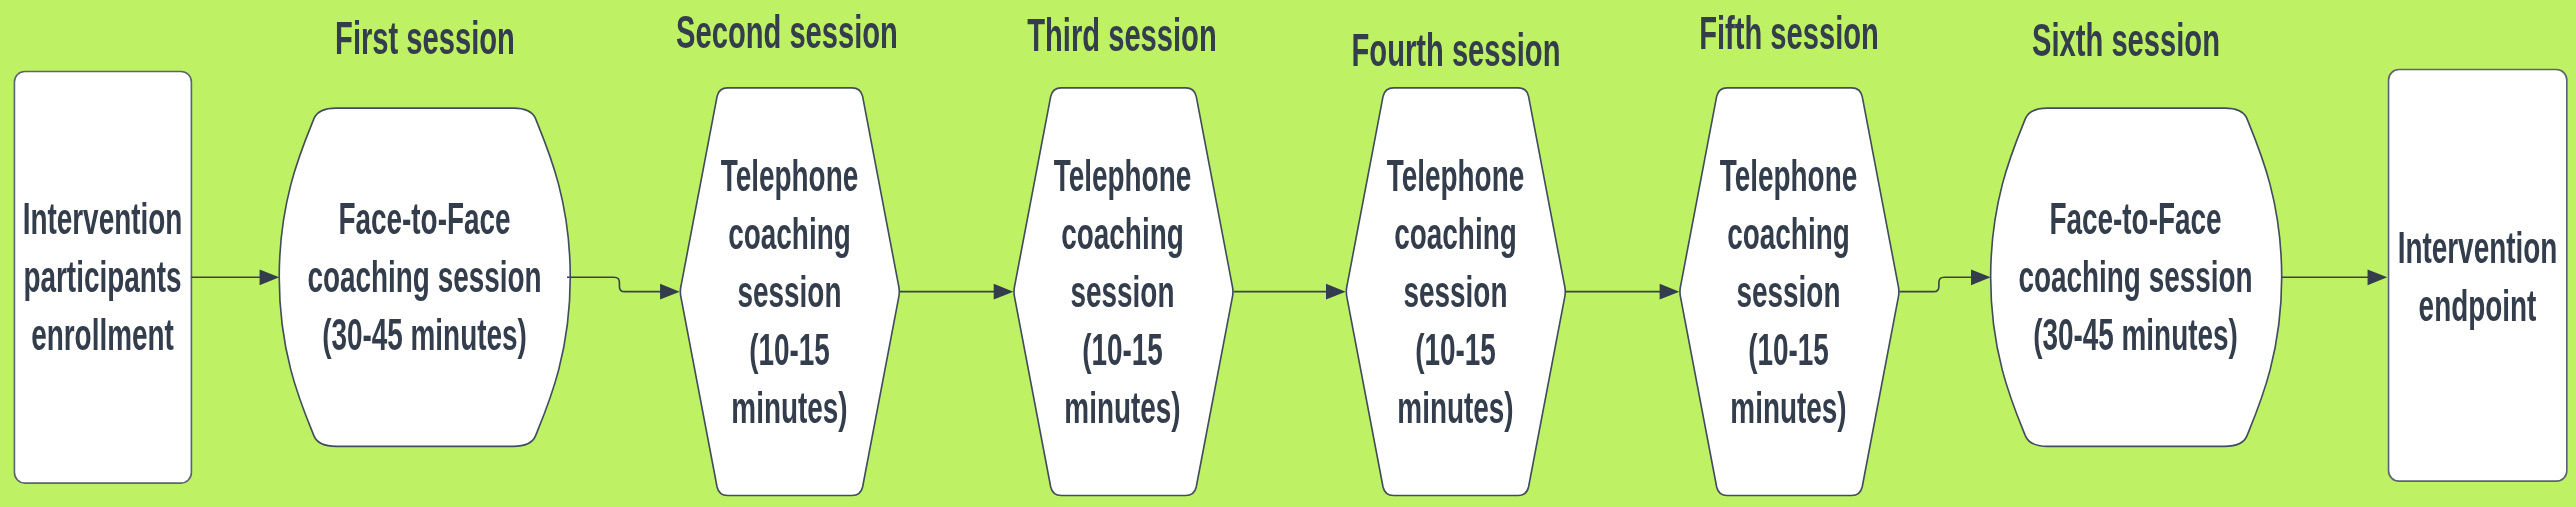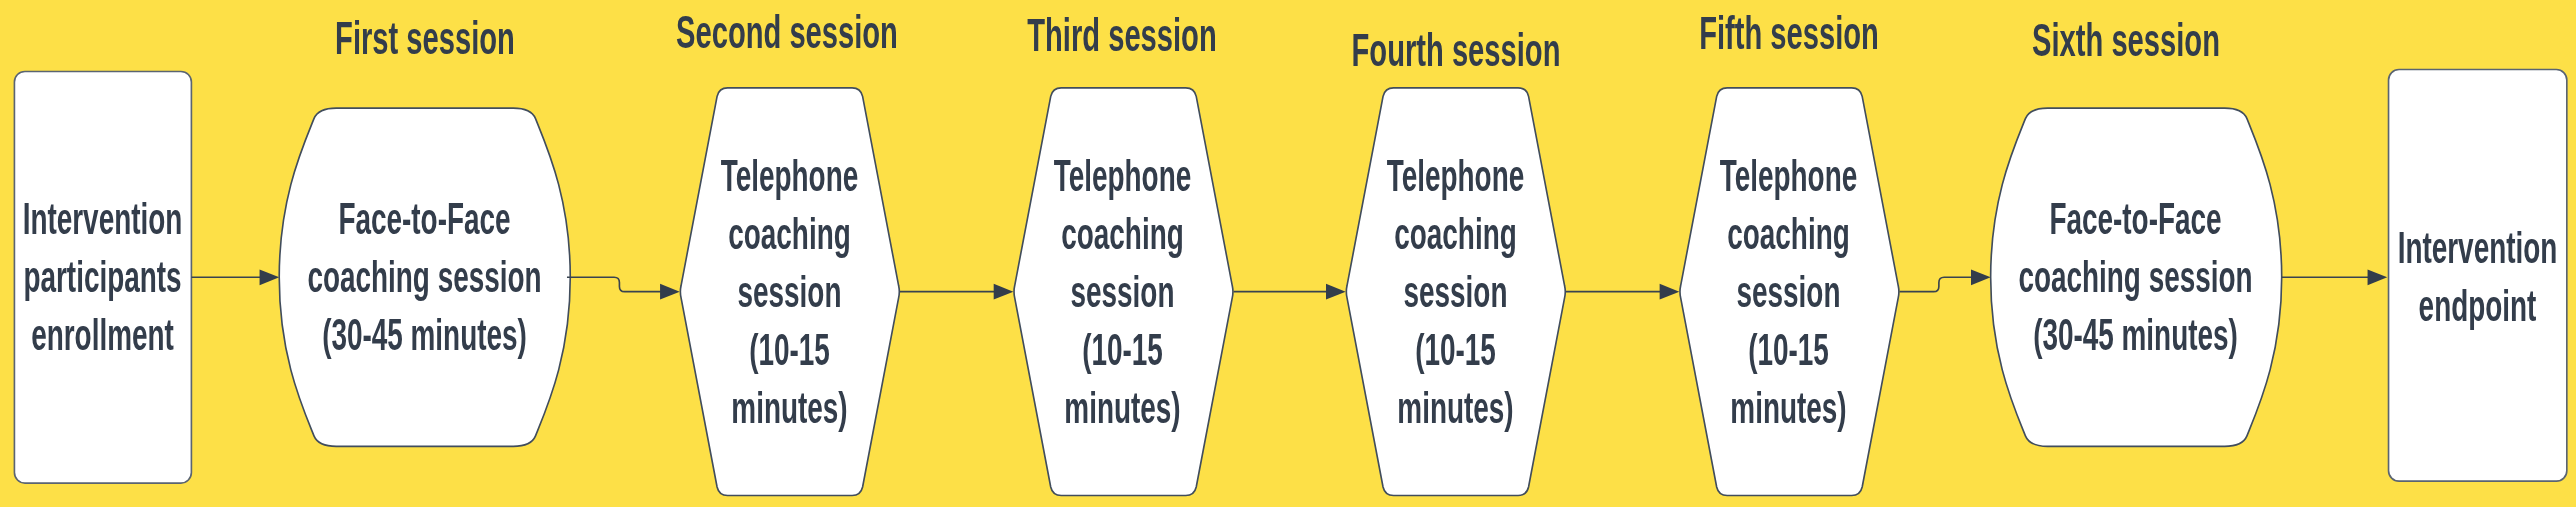--- a/index.html
+++ b/index.html
@@ -4,21 +4,21 @@
 <style>
   html, body { margin: 0; padding: 0; }
   body {
     width: 2576px; height: 508px;
     background: #ffffff;
     font-family: "Liberation Sans", "DejaVu Sans", sans-serif;
   }
   .canvas {
     position: relative;
     width: 2576px; height: 508px;
-    background: #fde047;
+    background: #bef264;
     overflow: hidden;
   }
   .shapes-layer {
     position: absolute; left: 0; top: 0;
     width: 2576px; height: 508px;
     display: block;
   }
   .shape {
     fill: #ffffff;
     stroke: #414d5c;

